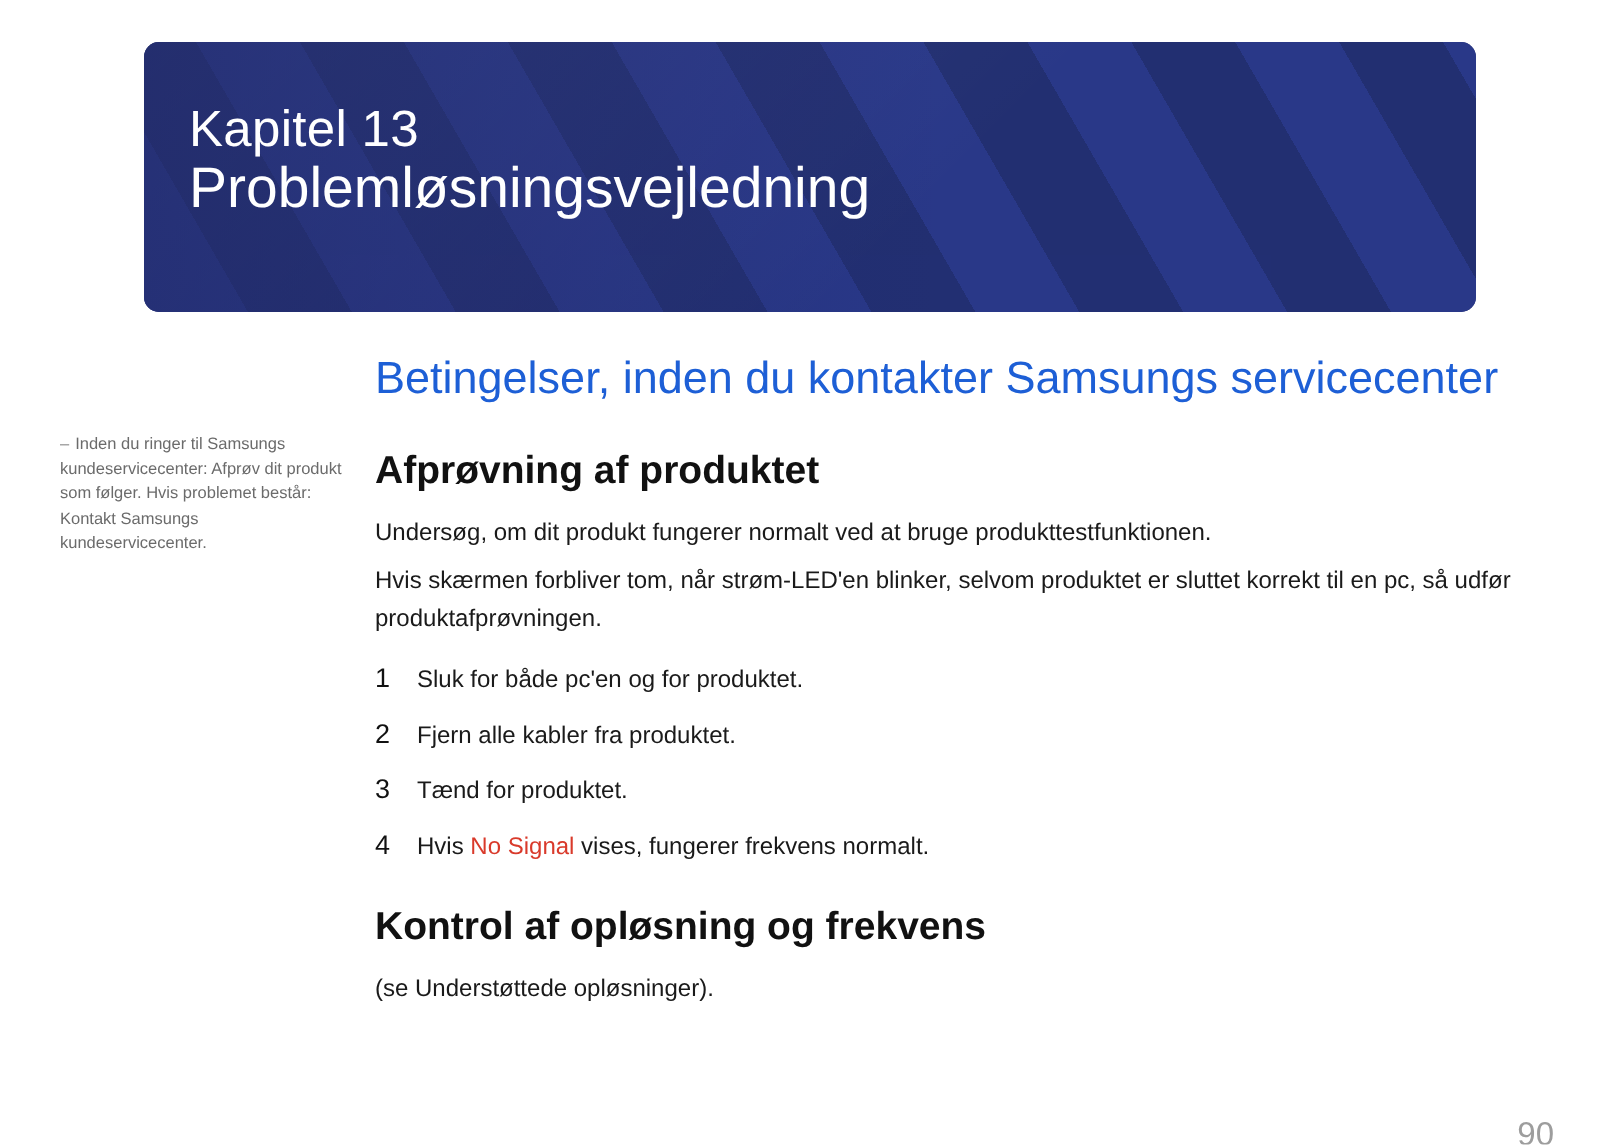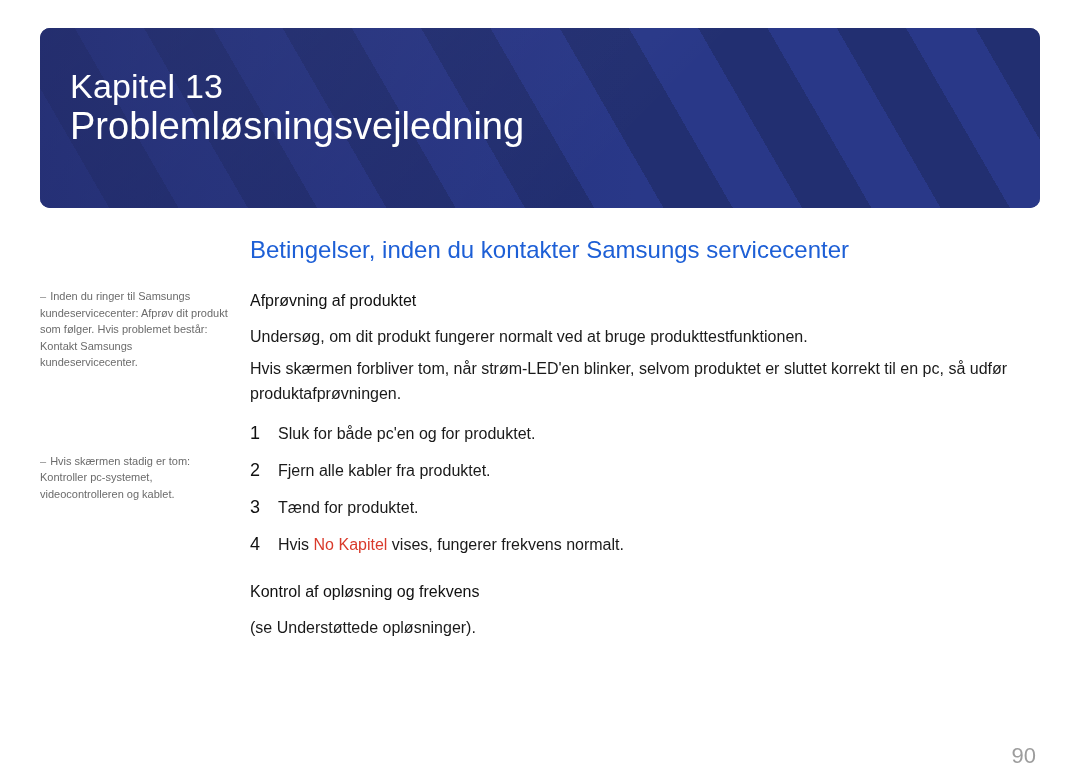--- a/index.html
+++ b/index.html
@@ -1,21 +1,21 @@
 <!DOCTYPE html>
 <html><head>
 <meta charset="utf-8">
 <style>
   * { margin: 0; padding: 0; box-sizing: border-box; }
   html, body { width: 1080px; height: 763px; background: #fff; font-family: Arial, Helvetica, sans-serif; color: #1a1a1a; }
   .page { width: 1080px; height: 763px; position: relative; }
 
   .banner {
     position: relative;
-    width: 1000px;
+    width: 888px;
     height: 180px;
     margin: 28px auto 0 auto;
     border-radius: 10px;
     overflow: hidden;
     background: #202a6a;
     padding-left: 20px;
   }
   .banner .cubes {
     position: absolute; inset: 0;
     background:
@@ -29,22 +29,22 @@
   .banner .chapter { font-size: 34px; line-height: 1.1; letter-spacing: 0.2px; }
   .banner .title { font-size: 38px; line-height: 1.15; }
 
   .content { width: 1000px; margin: 28px auto 0 auto; display: flex; }
   .sidecol { width: 210px; padding-right: 18px; font-size: 11px; line-height: 1.5; color: #6b6b6b; }
   .sidecol .note { margin-top: 52px; }
   .sidecol .note2 { margin-top: 82px; }
   .sidecol .dash { color: #8a8a8a; margin-right: 4px; }
 
   .maincol { flex: 1; }
-  .h1 { color: #1d5fd6; font-size: 24px; font-weight: 500; margin-bottom: 28px; }
-  .h2 { color: #111; font-size: 16px; font-weight: 400; margin-bottom: 14px; }
+  .h1 { color: #1d5fd6; font-size: 30px; font-weight: 500; margin-bottom: 28px; }
+  .h2 { color: #111; font-size: 26px; font-weight: 700; margin-bottom: 14px; }
   .para { font-size: 16px; line-height: 1.6; margin-bottom: 6px; }
 
   .steps { margin: 8px 0 20px 0; }
   .step { display: flex; align-items: baseline; gap: 14px; padding: 8px 0; }
   .stepnum { font-size: 18px; font-weight: 300; color: #111; width: 14px; }
   .steptext { font-size: 16px; }
 
   .red { color: #d93a2b; }
   .pagenum { position: absolute; right: 44px; bottom: 22px; font-size: 22px; color: #9d9d9d; font-weight: 300; }
 </style>
@@ -60,23 +60,20 @@
       <div class="chapter">Kapitel 13</div>
       <div class="title">Problemløsningsvejledning</div>
     </div>
   </div>
 
   <div class="content">
     <div class="sidecol">
       <div class="note">
         <span class="dash">–</span><span>Inden du ringer til Samsungs kundeservicecenter: Afprøv dit produkt som følger. Hvis problemet består: Kontakt Samsungs kundeservicecenter.</span>
       </div>
-      <div class="note2">
-        <span class="dash">–</span><span>Hvis skærmen stadig er tom: Kontroller pc-systemet, videocontrolleren og kablet.</span>
-      </div>
     </div>
 
     <div class="maincol">
       <div class="h1">Betingelser, inden du kontakter Samsungs servicecenter</div>
 
       <div class="h2">Afprøvning af produktet</div>
       <div class="para">Undersøg, om dit produkt fungerer normalt ved at bruge produkttestfunktionen.</div>
       <div class="para">Hvis skærmen forbliver tom, når strøm-LED'en blinker, selvom produktet er sluttet korrekt til en pc, så udfør produktafprøvningen.</div>
 
       <div class="steps">
@@ -88,21 +85,21 @@
           <div class="stepnum">2</div>
           <div class="steptext">Fjern alle kabler fra produktet.</div>
         </div>
         <div class="step">
           <div class="stepnum">3</div>
           <div class="steptext">Tænd for produktet.</div>
         </div>
         <div class="step">
           <div class="stepnum">4</div>
           <div class="steptext">
-            <span>Hvis </span><span class="red">No Kapitel</span><span> vises, fungerer frekvens normalt.</span>
+            <span>Hvis </span><span class="red">No Signal</span><span> vises, fungerer frekvens normalt.</span>
           </div>
         </div>
       </div>
 
       <div class="h2">Kontrol af opløsning og frekvens</div>
       <div class="para">(se Understøttede opløsninger).</div>
     </div>
   </div>
 
   <div class="pagenum">90</div>

